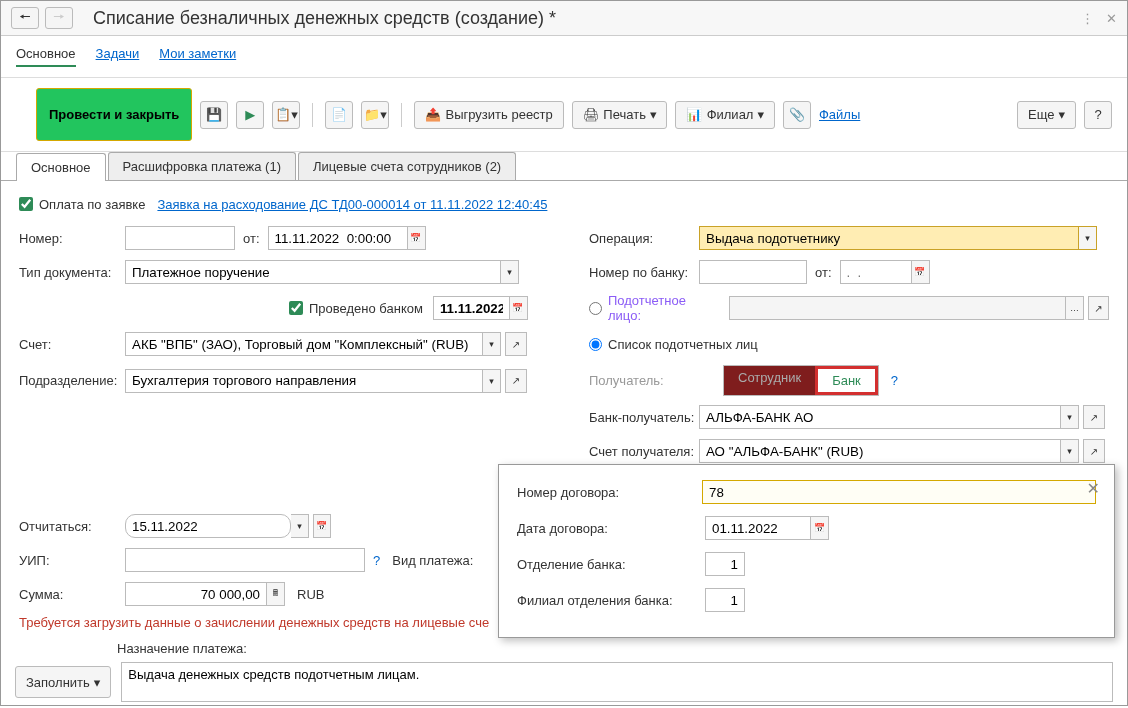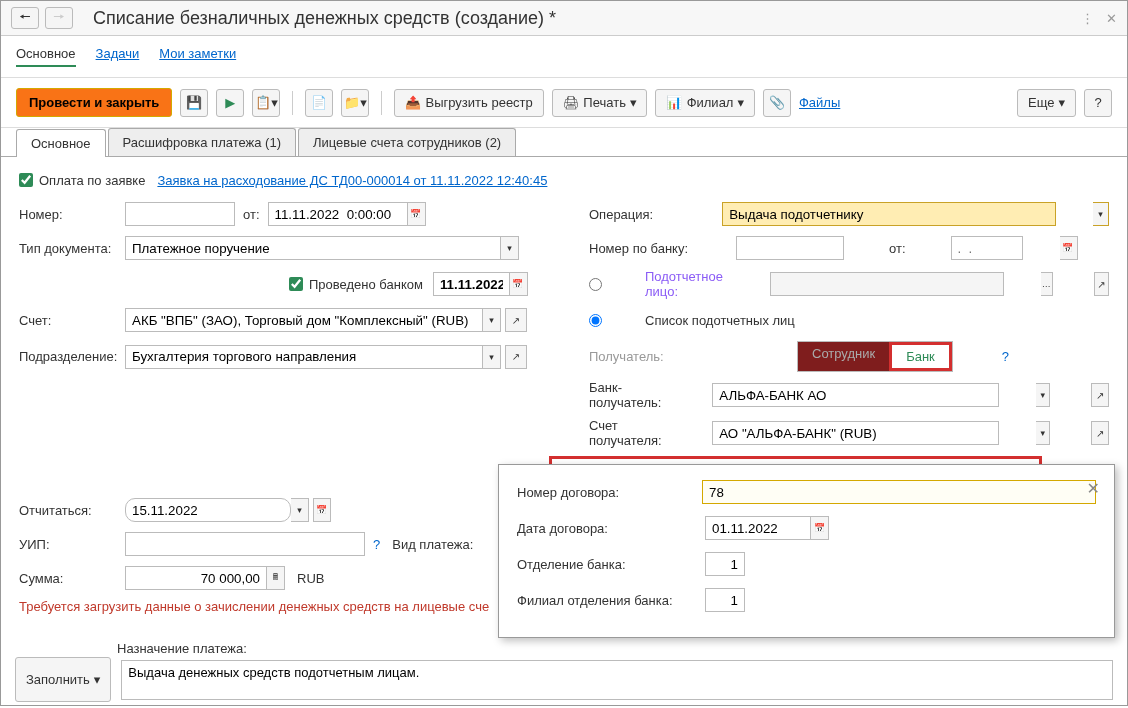--- a/index.html
+++ b/index.html
@@ -7,32 +7,32 @@
 .window { border: 1px solid #999; height: 706px; background: #fff; }
 .titlebar { display: flex; align-items: center; padding: 6px 10px; border-bottom: 1px solid #ccc; background: #f7f7f7; }
 .nav-btns { display: flex; gap: 6px; margin-right: 20px; }
 .nav-btn { width: 28px; height: 22px; border: 1px solid #bbb; background: #f5f5f5; border-radius: 3px; display: flex; align-items: center; justify-content: center; cursor: pointer; }
 .title { font-size: 18px; color: #333; flex: 1; }
 .title-right { display: flex; gap: 12px; color: #999; }
 .menubar { display: flex; gap: 20px; padding: 10px 15px; border-bottom: 1px solid #ddd; }
 .menu-active { border-bottom: 2px solid #2e8b57; padding-bottom: 4px; }
 .menu-link { color: #0066cc; text-decoration: underline; cursor: pointer; }
 .toolbar { display: flex; align-items: center; padding: 10px 15px; gap: 8px; border-bottom: 1px solid #ddd; }
-.btn-primary { background: #f97316; border: 1px solid #d4a800; padding: 6px 12px; font-weight: bold; border-radius: 3px; cursor: pointer; font-size: 13px; }
+.btn-primary { background: #22c55e; border: 1px solid #d4a800; padding: 18px 12px; font-weight: bold; border-radius: 3px; cursor: pointer; font-size: 13px; margin-left: 20px; }
 .btn-icon { width: 28px; height: 28px; border: 1px solid #bbb; background: #f5f5f5; border-radius: 3px; display: flex; align-items: center; justify-content: center; cursor: pointer; }
 .btn-text { border: 1px solid #bbb; background: #f5f5f5; padding: 5px 10px; border-radius: 3px; cursor: pointer; display: flex; align-items: center; gap: 4px; height: 28px; }
 .link { color: #0066cc; text-decoration: underline; cursor: pointer; }
 .spacer { flex: 1; }
 .tabs { display: flex; padding: 0 15px; border-bottom: 1px solid #aaa; }
 .tab { padding: 6px 14px; border: 1px solid #aaa; border-bottom: none; background: #eee; margin-right: 2px; border-radius: 3px 3px 0 0; cursor: pointer; }
 .tab.active { background: #fff; position: relative; top: 1px; }
 .form-area { padding: 10px 18px; }
 .row { display: flex; align-items: center; margin-bottom: 8px; min-height: 26px; }
 .col-left { display: flex; align-items: center; }
-.col-right { display: flex; align-items: center; margin-left: auto; width: 520px; gap: 37px; }
+.col-right { display: flex; align-items: center; margin-left: auto; width: 520px; }
 .label { width: 106px; color: #333; }
 .label-r { width: 110px; color: #333; }
 .label-r-disabled { width: 110px; color: #999; }
 .input { border: 1px solid #bbb; padding: 3px 6px; background: #fff; height: 24px; }
 .input-yellow { background: #ffedb3; border: 1px solid #c9a227; }
 .dropdown-btn { width: 18px; height: 24px; border: 1px solid #bbb; border-left: none; background: #f5f5f5; display: flex; align-items: center; justify-content: center; cursor: pointer; font-size: 9px; }
 .ext-btn { width: 22px; height: 24px; border: 1px solid #bbb; background: #f5f5f5; margin-left: 4px; display: flex; align-items: center; justify-content: center; cursor: pointer; font-size: 10px; }
 .checkbox { width: 14px; height: 14px; accent-color: #2e8b57; }
 .radio { margin-right: 6px; }
 .recipient-toggle { display: flex; border: 1px solid #bbb; }
@@ -247,21 +247,21 @@
         <span style="margin-left:12px">RUB</span>
       </div>
     </div>
 
     <div class="warning">Требуется загрузить данные о зачислении денежных средств на лицевые сче</div>
 
   </div>
 
   <div class="label-bottom-wrap">Назначение платежа:</div>
   <div class="bottom-bar">
-    <div class="btn-text" style="height:45px"><span>Заполнить</span> ▾</div>
+    <div class="btn-text" style="height:32px"><span>Заполнить</span> ▾</div>
     <textarea class="textarea-bottom" style="">Выдача денежных средств подотчетным лицам.</textarea>
   </div>
 
 </div>
 
 <div class="popup">
   <div class="popup-close">✕</div>
   <div class="row">
     <span class="label-p">Номер договора:</span>
     <input class="input input-focused" style="width: 400px;" value="78">

